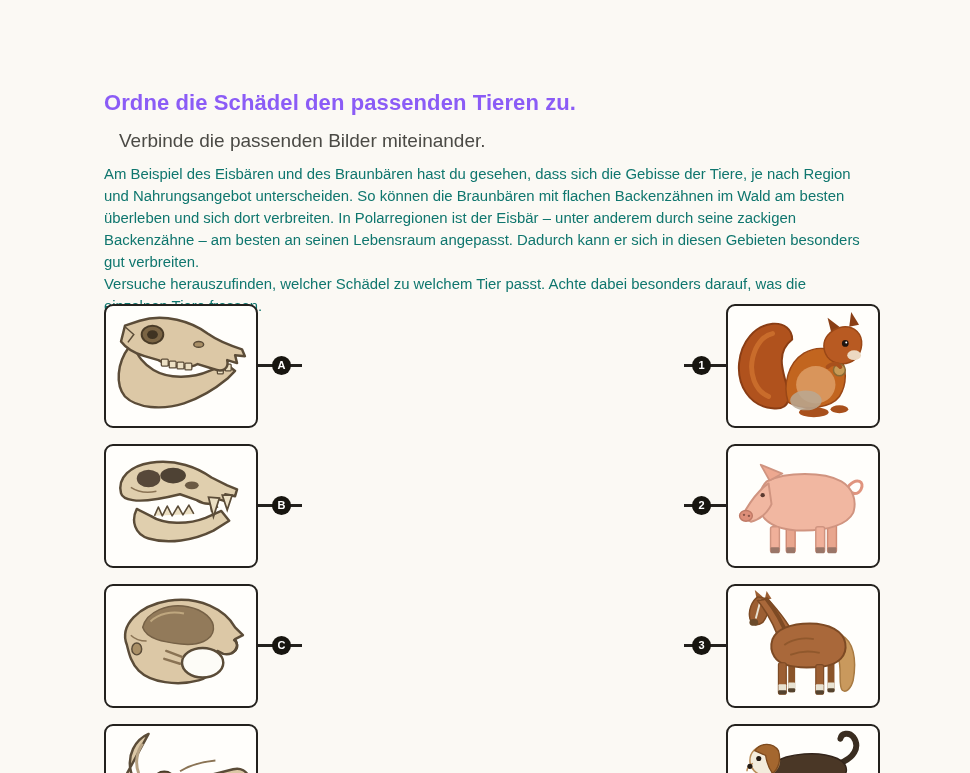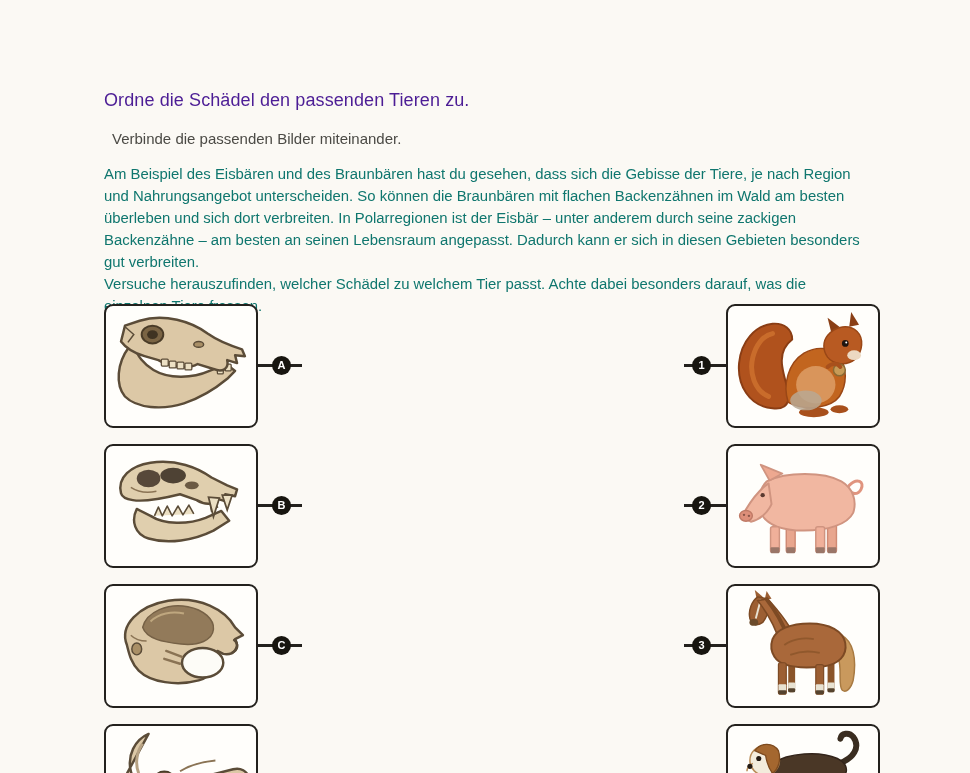--- a/index.html
+++ b/index.html
@@ -6,25 +6,25 @@
   html,body { width:970px; height:773px; }
   body {
     position:relative;
     overflow:hidden;
     background:#fbf9f4;
     font-family:"Liberation Sans", sans-serif;
     color:#1d1c1a;
   }
   .title {
     position:absolute; left:104px; top:90px;
-    font-size:18px; font-weight:400; color:#4c1d95; letter-spacing:.1px;
+    font-size:22px; font-weight:700; color:#8b5cf6; letter-spacing:.1px;
   }
   .subtitle {
-    position:absolute; left:112px; top:130px;
-    font-size:15px; color:#4b4a45;
+    position:absolute; left:119px; top:130px;
+    font-size:19px; color:#4b4a45;
   }
   .intro {
     position:absolute; left:104px; top:163px; width:765px;
     font-size:14.9px; line-height:22px; color:#0f766e;
   }
   .intro p { margin:0; }
   .row { position:absolute; left:0; width:970px; height:124px; }
   .imgbox {
     position:absolute; top:0; width:154px; height:124px;
     background:#fffefb; border:2px solid #23211d; border-radius:9px;

